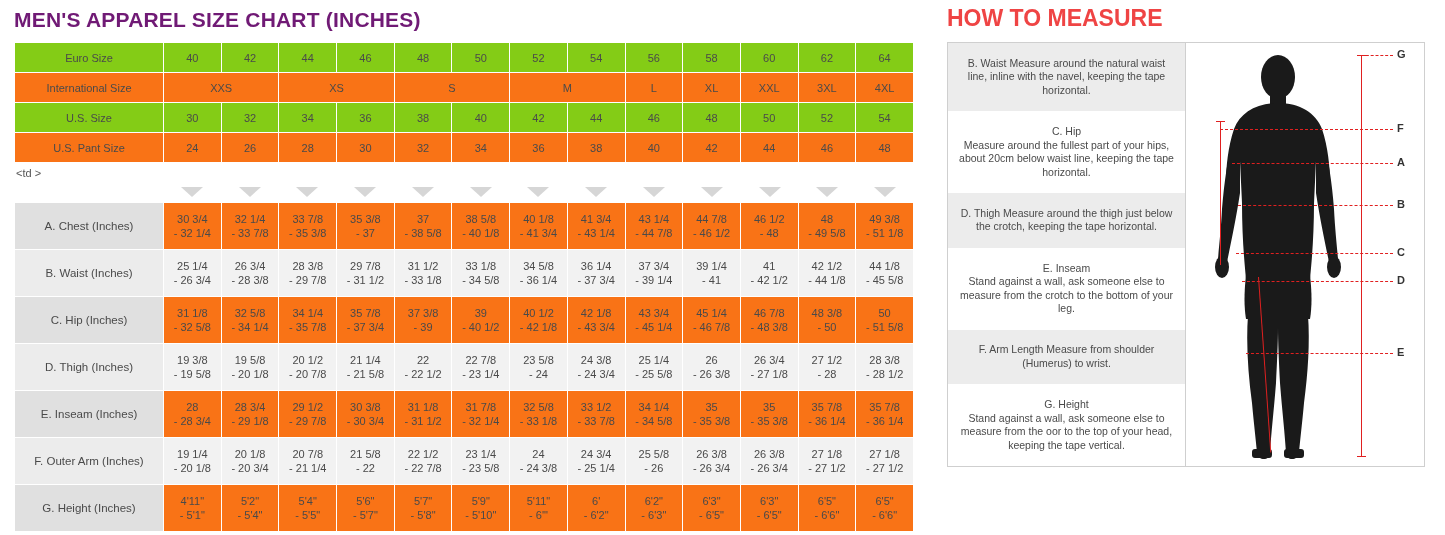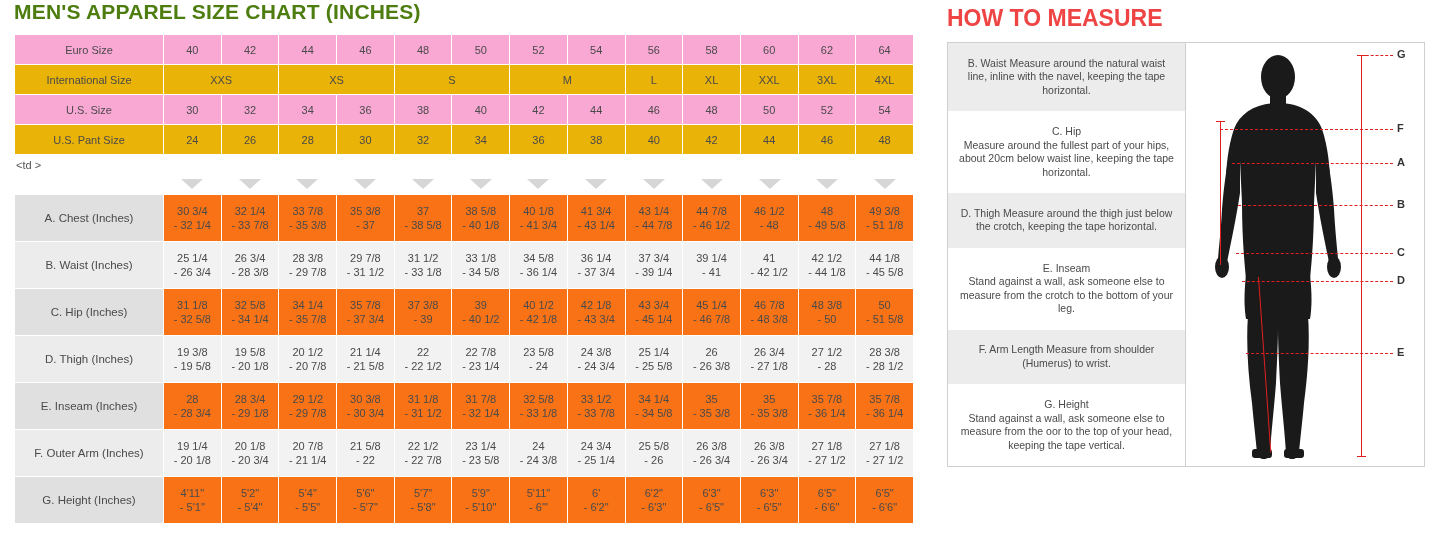--- a/index.html
+++ b/index.html
@@ -19,22 +19,22 @@
   
   .left {
     position: absolute;
     left: 14px; top: 0;
     width: 902px;
   }
   .main-title {
     font-size: 21px;
     font-weight: bold;
     letter-spacing: 0.2px;
-    color: #4d7c0f;
-    margin: 0 0 10px 0;
+    color: #701a75;
+    margin: 8px 0 10px 0;
     font-family: "Liberation Sans", sans-serif;
   }
   table.sizes {
     border-collapse: collapse;
     width: 900px;
     table-layout: fixed;
   }
   table.sizes td, table.sizes th {
     border: 1px solid #ffffff;
     text-align: center;
@@ -45,22 +45,22 @@
     padding: 0;
   }
   .rowlabel {
     width: 149px;
     text-align: center;
     background: #e9e9e9;
     font-size: 11.5px;
     color: #4a4a4a;
   }
   tr.hdr td { height: 30px; }
-  tr.hdr-shade td { background: #f9a8d4; }
-  tr.hdr-light td { background: #eab308; }
+  tr.hdr-shade td { background: #84cc16; }
+  tr.hdr-light td { background: #f97316; }
 
   .stray {
     font-size: 11px;
     color: #555;
     margin: 3px 0 2px 2px;
     height: 14px;
     line-height: 14px;
   }
 
   

